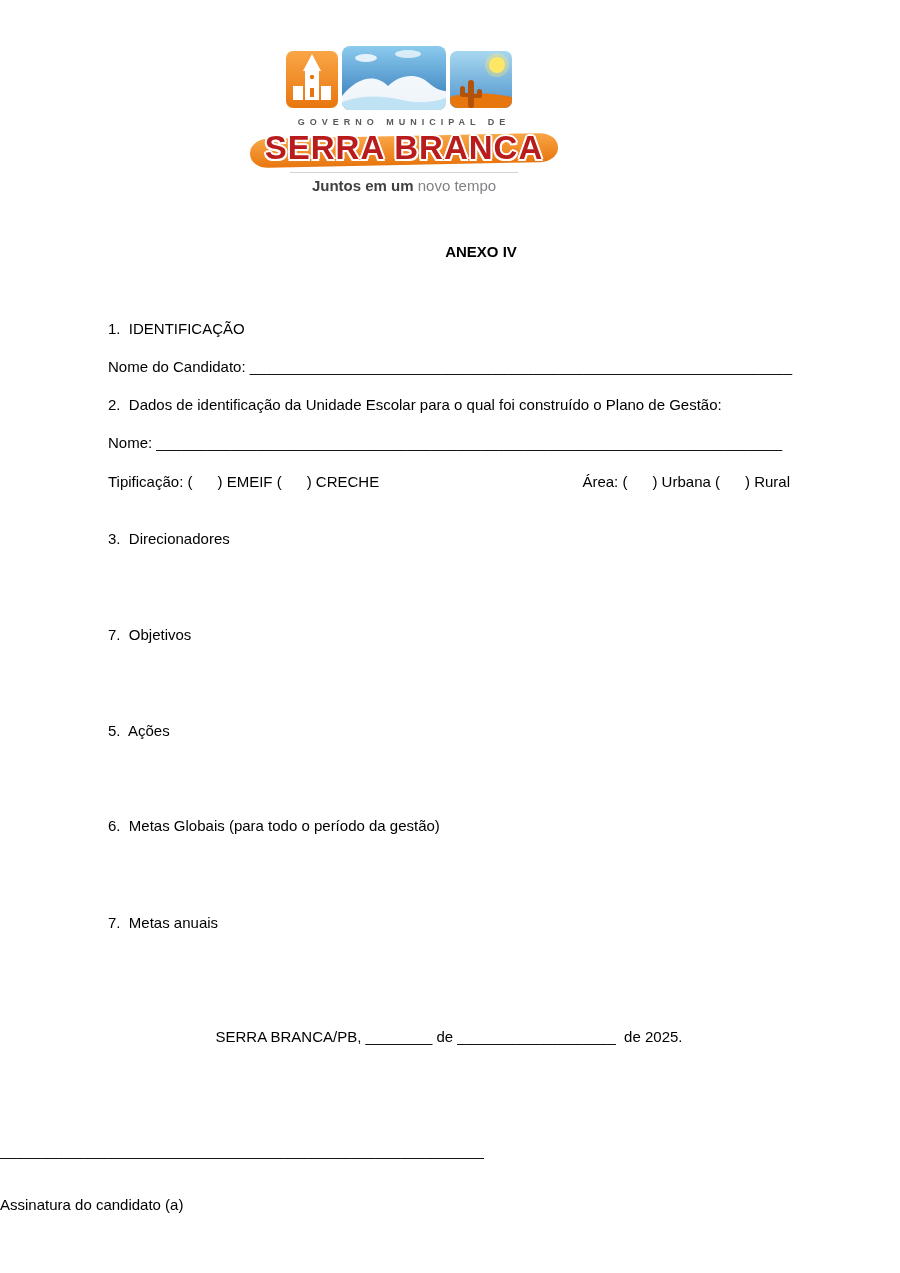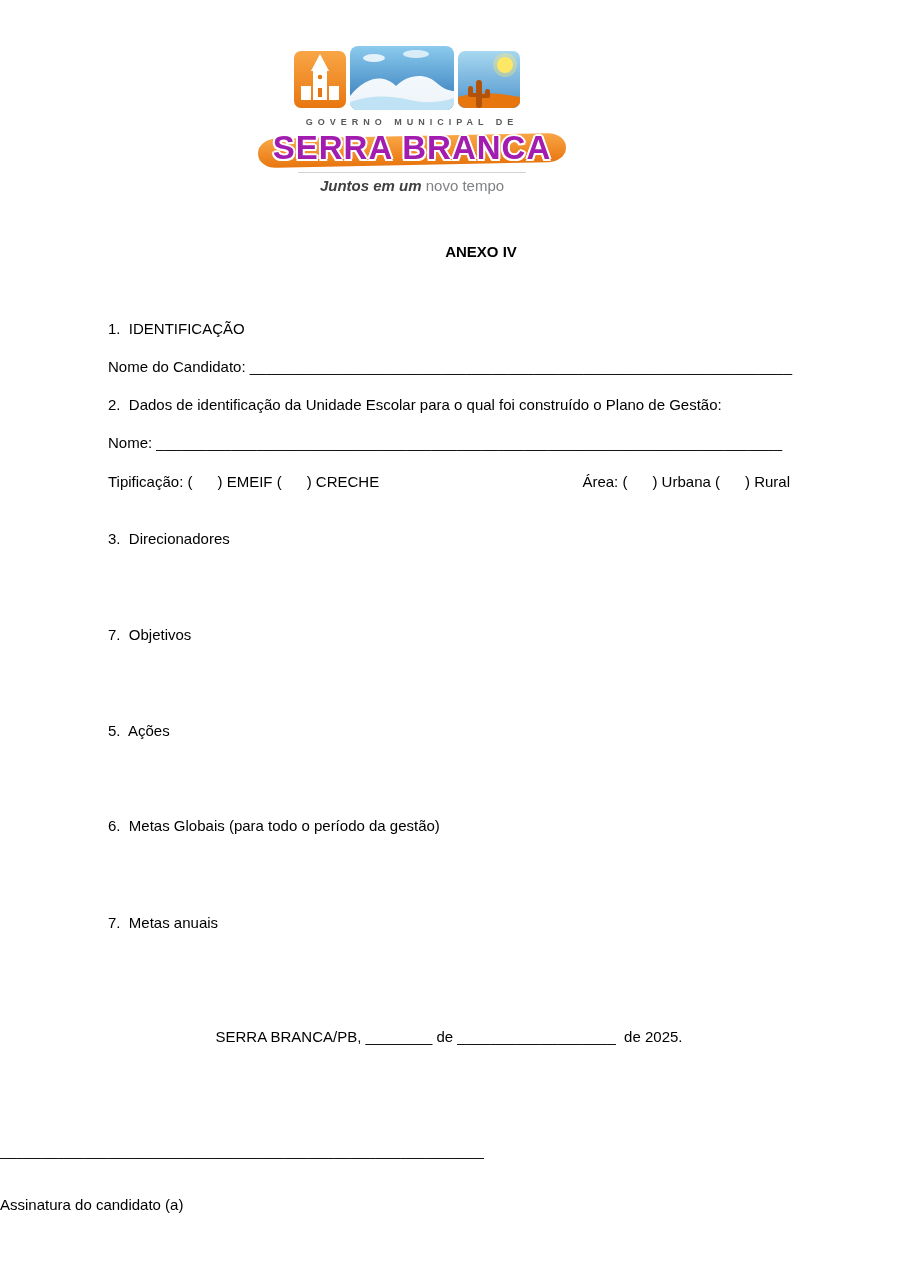--- a/index.html
+++ b/index.html
@@ -5,38 +5,38 @@
   * { margin:0; padding:0; box-sizing:border-box; }
   html, body { background:#ffffff; }
   body {
     width:900px; height:1273px;
     font-family:"Liberation Sans", sans-serif;
     color:#000;
   }
   .page { position:relative; width:900px; height:1273px; background:#fff; overflow:hidden; }
 
   
-  .logo { position:absolute; top:44px; left:8px; width:800px;
+  .logo { position:absolute; top:44px; left:0; width:800px;
           display:flex; flex-direction:column; align-items:center;padding-left:8px; }
   .logo-art { display:block; }
   .gov-line { margin-top:5px; font-size:9px; font-weight:bold; letter-spacing:5px;
               color:#58595b; white-space:pre; }
   .band { margin-top:2px; position:relative; width:300px; height:38px;
           display:flex; align-items:center; justify-content:center; }
   .band::before { content:""; position:absolute; left:-4px; right:-4px; top:7px; bottom:2px;
           background:linear-gradient(180deg,#F9A646,#E8760F);
           border-radius:18px / 14px; transform:rotate(-1.2deg); }
   .brand { position:relative; font-size:33px; font-weight:bold; letter-spacing:1px;
-          color:#a21caf;
+          color:#b91c1c;
           text-shadow: 2px 0 0 #fff, -2px 0 0 #fff, 0 2px 0 #fff, 0 -2px 0 #fff,
                        1.5px 1.5px 0 #fff, -1.5px -1.5px 0 #fff,
                        1.5px -1.5px 0 #fff, -1.5px 1.5px 0 #fff; }
   .slogan { margin-top:5px; font-size:15px; color:#808285;
             border-top:1px solid #d1d3d4; padding:4px 22px 0; white-space:pre; }
-  .slogan-bold { font-weight:bold; color:#414042;font-style:italic; }
+  .slogan-bold { font-weight:bold; color:#414042; }
 
   
   .doc-title { position:absolute; top:242px; left:0; width:900px;
                text-align:center; font-size:15px; font-weight:bold; line-height:19px;margin-left:31px; }
   .line { position:absolute; left:108px; right:110px; font-size:15px; white-space:pre; }
   .row  { display:flex; justify-content:space-between; }
   .center { text-align:center; }
   .sig { position:absolute; top:1106px; left:0; width:900px; text-align:left;
          font-size:15px; line-height:18px; white-space:pre; }
   .pagenum { position:absolute; top:1296px; right:108px; font-size:15px; }

